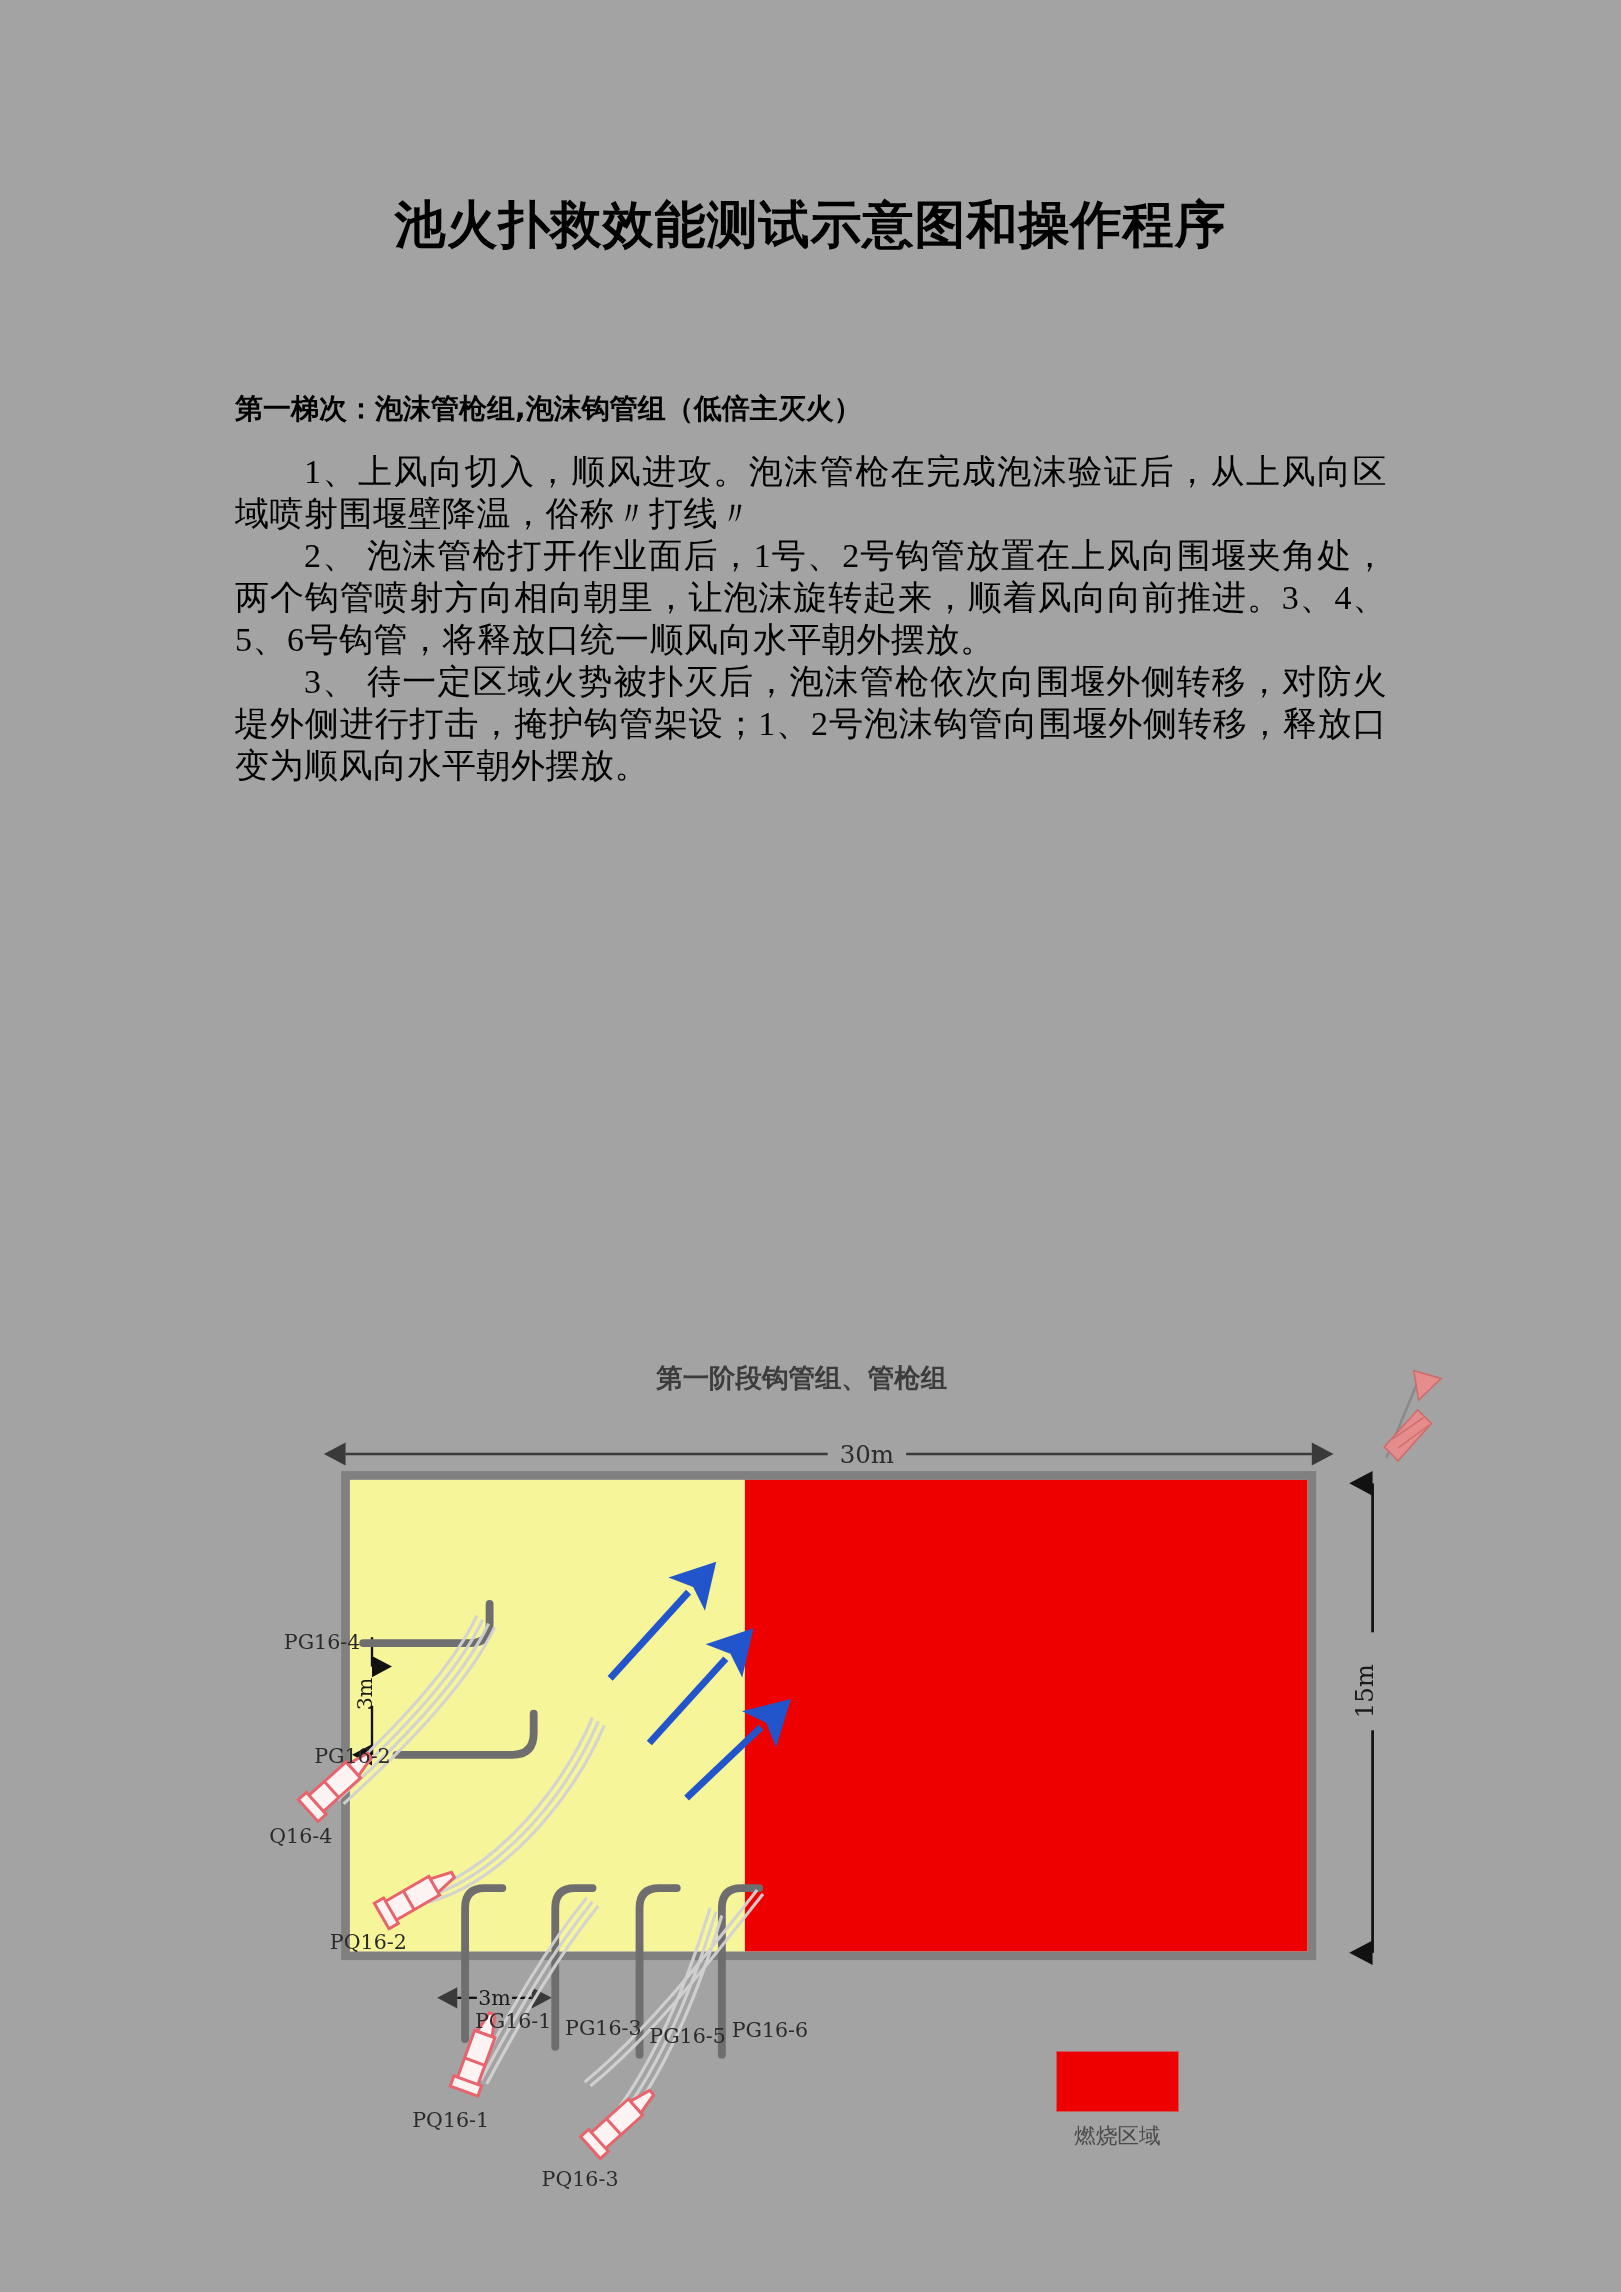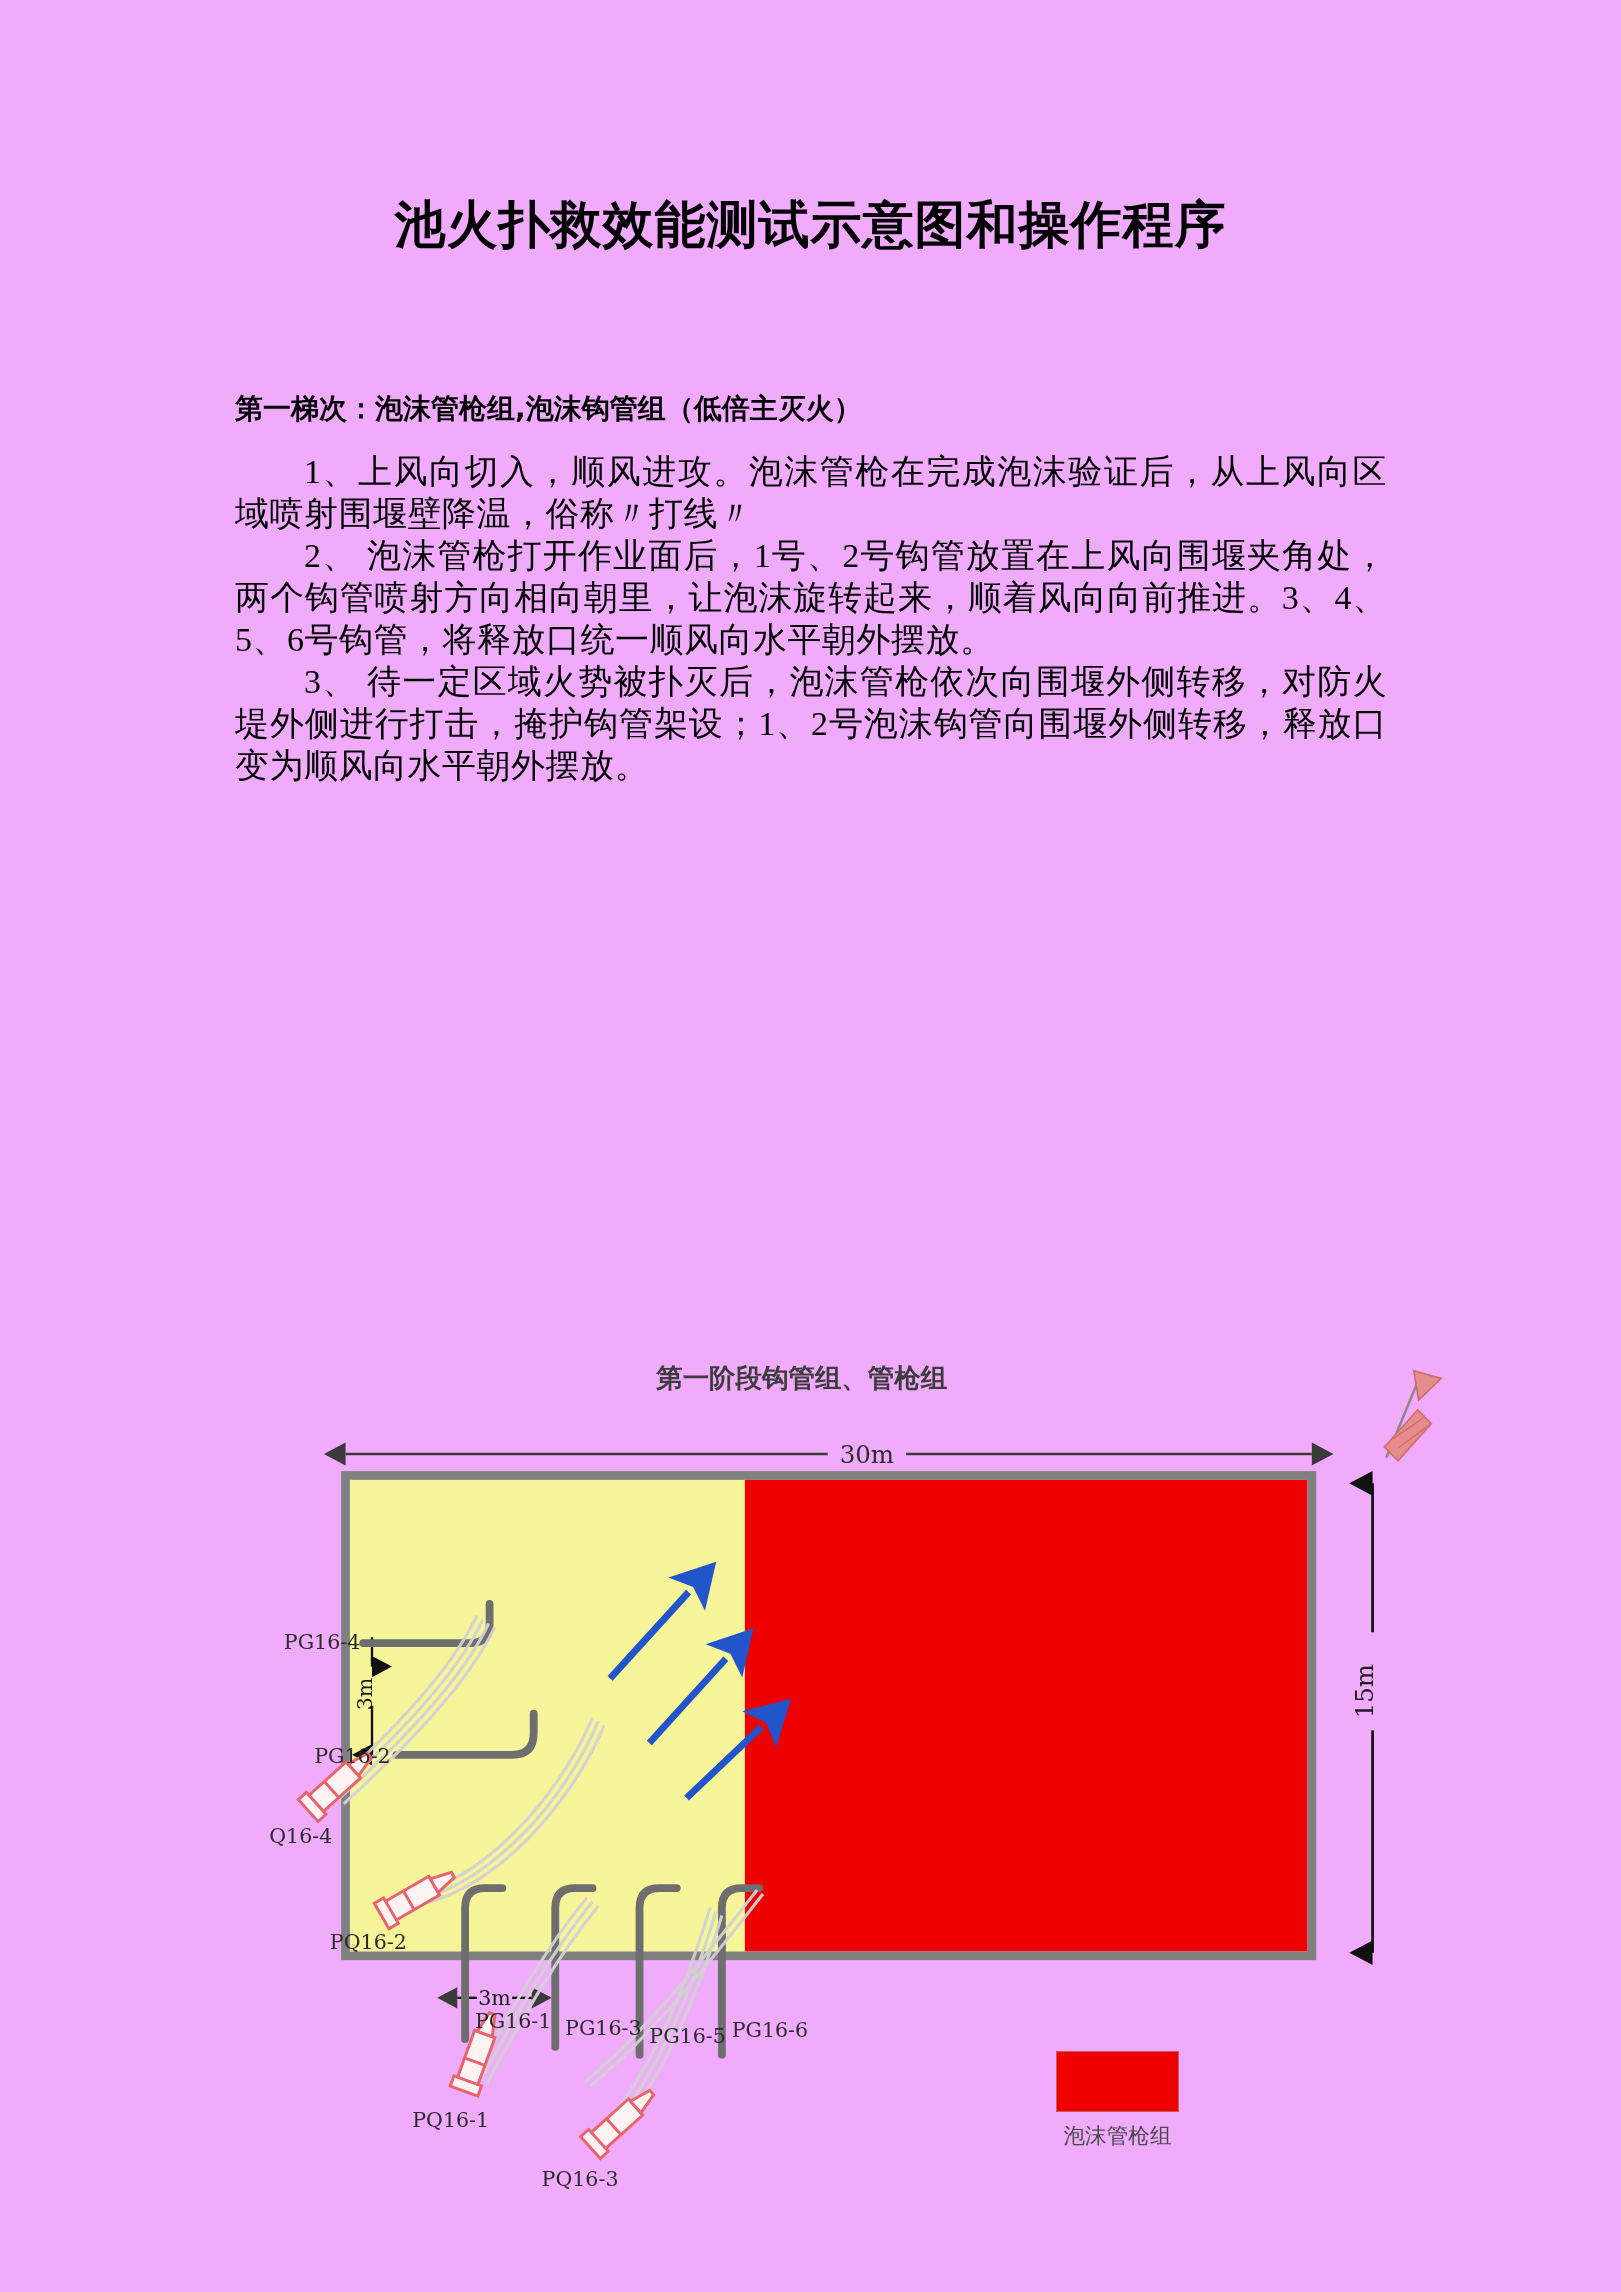--- a/index.html
+++ b/index.html
@@ -14,21 +14,21 @@
     font-family: "Liberation Serif", "DejaVu Serif", serif;
     color: #000000;
     overflow: hidden;
   }
 
   .page {
     position: absolute;
     left: 0; top: 0;
     width: 1621px;
     height: 2293px;
-    background: #f0abfc;
+    background: #a3a3a3;
   }
 
   
   .doc-title {
     position: absolute;
     left: 0;
     top: 191px;
     width: 1621px;
     text-align: center;
     font-family: "DejaVu Sans", sans-serif;
@@ -267,18 +267,18 @@
         <text x="62" y="608">PQ16-2</text>
         <text x="146" y="790">PQ16-1</text>
         <text x="278" y="850">PQ16-3</text>
       </g>
     </svg>
   </div>
 
   <div class="legend-row">
     <div class="legend-item a">
       <div class="legend-swatch fire"></div>
-      <div class="legend-label">泡沫管枪组</div>
+      <div class="legend-label">燃烧区域</div>
     </div>
   </div>
 
 </div>
 
 
 </body></html>

